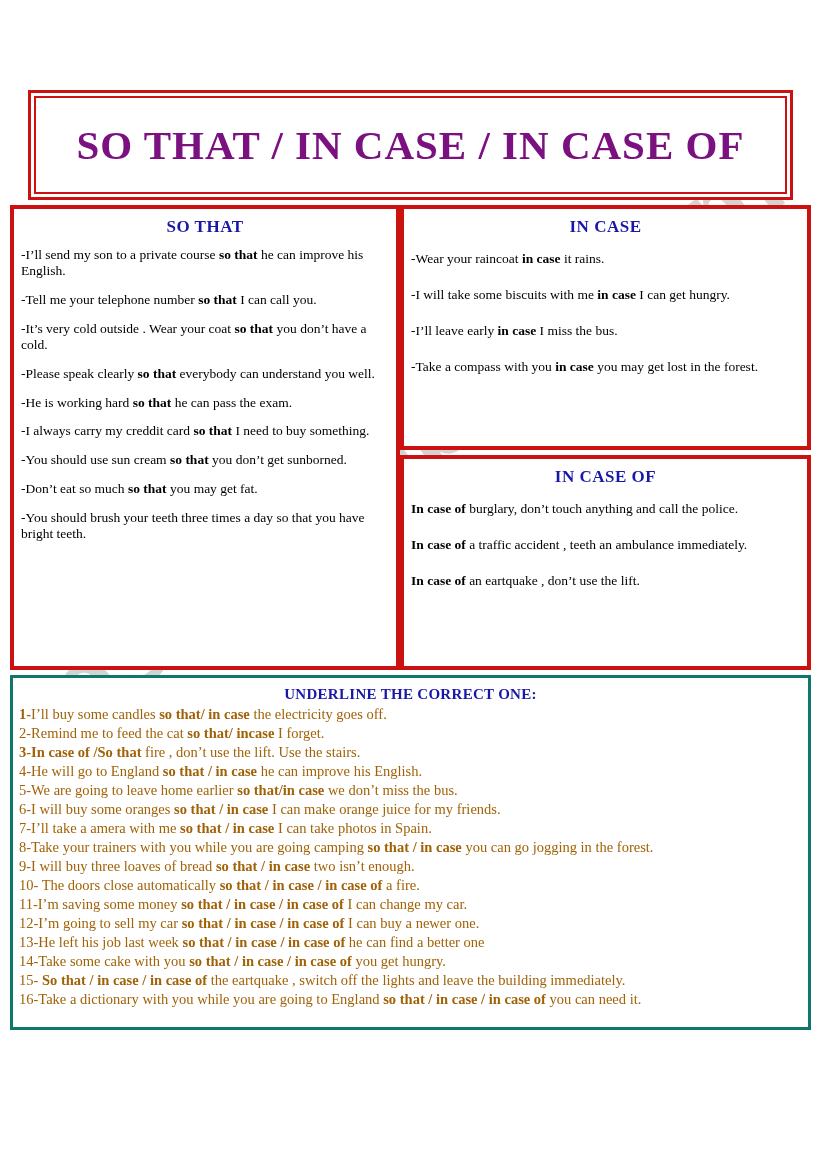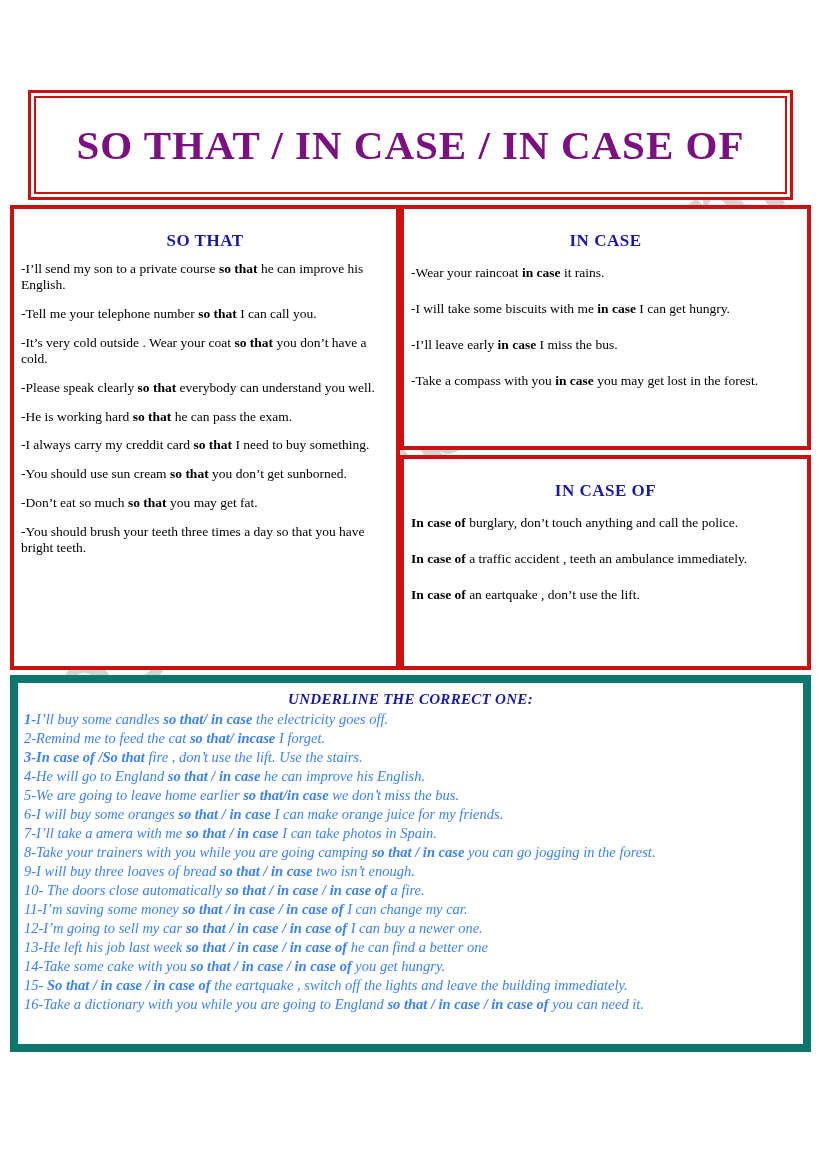--- a/index.html
+++ b/index.html
@@ -84,21 +84,21 @@
     display: flex;
     gap: 0px;
   }
   .col-left { width: 390px; }
   .col-right { width: 411px; margin-left: 0px; }
 
   .panel {
     border: 4px solid #CC1111;
     background: #ffffff;
     box-sizing: border-box;
-    padding: 20px 7px 8px 7px;
+    padding: 6px 7px 8px 7px;
   }
   .panel-so-that { height: 465px; }
   .panel-in-case { height: 245px; }
   .panel-in-case-of { height: 215px; margin-top: 5px; }
 
   .panel-heading {
     text-align: center;
     color: #1818A8;
     font-weight: bold;
     font-size: 17px;
@@ -118,38 +118,37 @@
   .panel-in-case .sentence { margin-bottom: 20px; }
   .panel-in-case-of .sentence { margin-bottom: 20px; }
   .sentence b { font-weight: bold; }
 
   
   .exercise-box {
     position: absolute;
     left: -18px;
     top: 585px;
     width: 801px;
-    border: 8px solid #0f766e;
-    background: #ffffff;
-    box-sizing: border-box;
-    padding: 7px 6px 30px 6px;
-    font-style: italic;
+    border: 3px solid #0f766e;
+    background: #ffffff;
+    box-sizing: border-box;
+    padding: 7px 6px 18px 6px;
   }
   .exercise-heading {
     text-align: center;
     color: #1818A8;
     font-weight: bold;
     font-size: 15px;
     letter-spacing: 0.3px;
     margin: 1px 0 2px 0;
     font-family: "Liberation Serif", "DejaVu Serif", serif;
   }
   .ex-item {
     font-size: 14.5px;
-    color: #3b82f6;
+    color: #a16207;
     line-height: 1.31;
     white-space: nowrap;
   }
   .ex-item b { font-weight: bold; }
 </style>
 </head>
 <body>
 
 <div id="watermark">
   <div class="wm-text">eslprintables.com</div>

